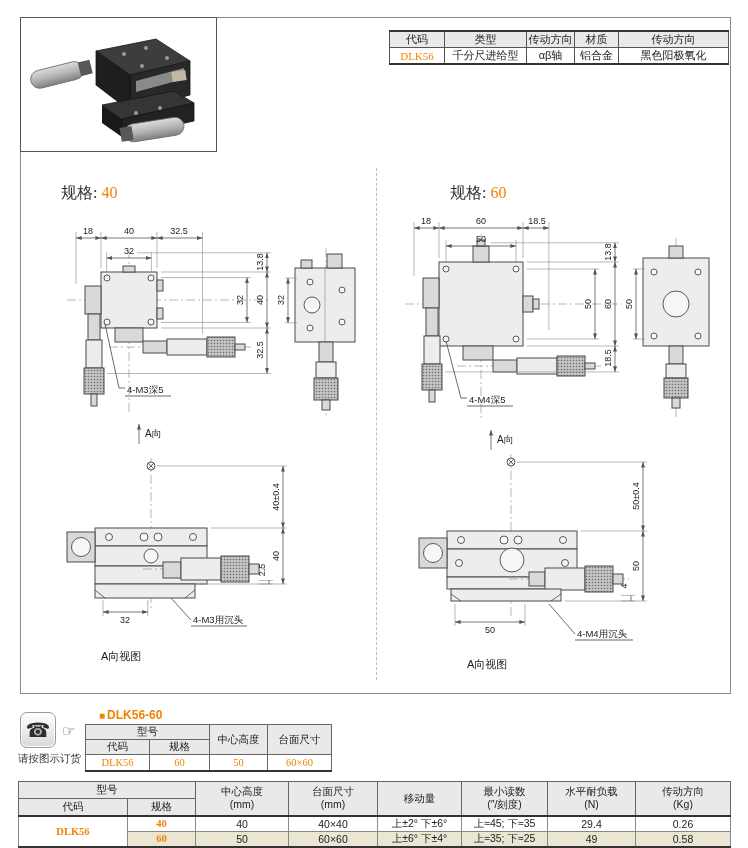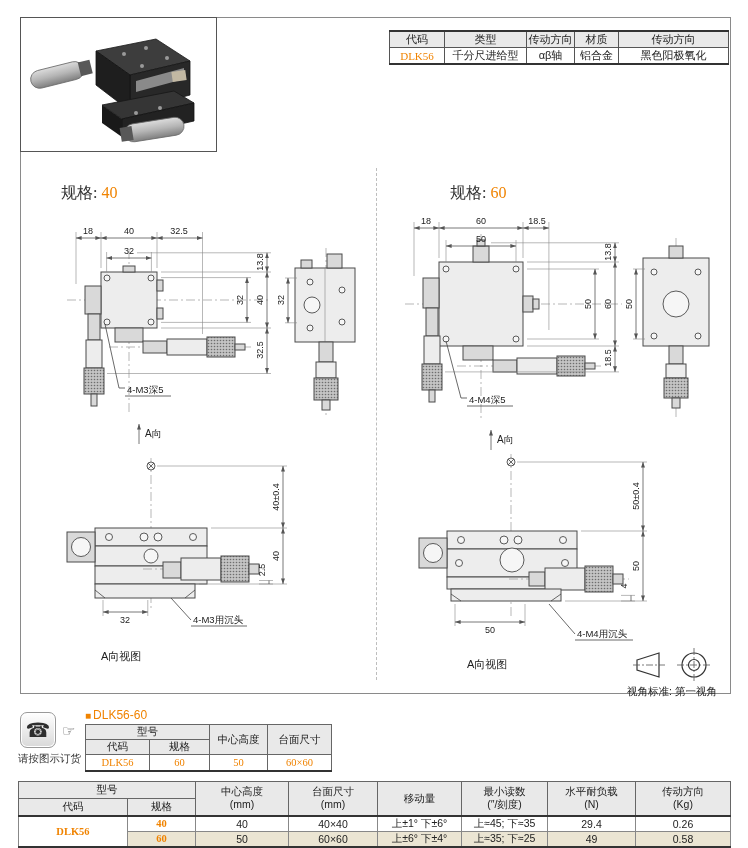--- a/index.html
+++ b/index.html
@@ -37,21 +37,21 @@
   .projection { position:absolute; left:592px; top:630px; width:118px; text-align:center; }
   .proj-symbols { display:flex; justify-content:center; align-items:center; gap:12px; }
   .proj-caption { margin-top:3px; font-size:10.5px; color:#222; white-space:nowrap; }
   
   .ordering { position:absolute; left:20px; top:706px; width:330px; height:72px; }
   .phone { position:absolute; left:0; top:6px; width:36px; height:36px; border:1px solid #9a9a9a; border-radius:7px;
     background:linear-gradient(#ffffff,#d9d9d9); box-shadow:inset 0 0 0 1px #fff; display:flex; align-items:center;
     justify-content:center; font-size:20px; color:#2e2e2e; }
   .finger { position:absolute; left:42px; top:16px; font-size:15px; color:#555; }
   .phone-caption { position:absolute; left:-2px; top:46px; font-size:10.5px; color:#333; white-space:nowrap;text-align:center; }
-  .order-title { position:absolute; left:65px; top:2px; font-size:12px; font-weight:normal; color:var(--accent); }
+  .order-title { position:absolute; left:79px; top:2px; font-size:12px; font-weight:bold; color:var(--accent); }
   .order-title .bullet { font-size:10px; margin-right:2px; }
   .order-table { position:absolute; left:65px; top:18px; width:246px; border-collapse:collapse; table-layout:fixed;
     font-size:10.5px; text-align:center; border-top:1px solid #444; border-bottom:2px solid #333; }
   .order-table th, .order-table td { border:1px solid #666; font-weight:normal; padding:0 1px; white-space:nowrap; }
   .order-table th { background:var(--hdr-bg); height:13px; }
   .order-table td { height:16px; }
   
   .main-table { position:absolute; left:18px; top:781px; width:712px; border-collapse:collapse; table-layout:fixed;
     font-size:10.5px; text-align:center; border-top:1px solid #333; border-bottom:2px solid #333; }
   .main-table th { background:var(--hdr-bg); font-weight:normal; border:1px solid #666; height:17px; padding:0; }
@@ -443,35 +443,20 @@
       <text class="dm" x="91" y="187">50</text>
     </g>
     <g>
       <polyline class="ld" points="150,158 176,188"></polyline>
       <line class="ld" x1="176" y1="194" x2="234" y2="194"></line>
       <text class="co" x="178" y="191">4-M4用沉头</text>
     </g>
     <text class="cap" x="68" y="222">A向视图</text>
   </svg>
 
-  <div class="projection">
-    <div class="proj-symbols">
-      <svg width="32" height="32" viewBox="0 0 32 32">
-        <polygon points="4,11 26,4 26,28 4,21" fill="#fff" stroke="#333" stroke-width="1.2"></polygon>
-        <line x1="0" y1="16" x2="32" y2="16" stroke="#555" stroke-width="0.8" stroke-dasharray="7 2 2 2"></line>
-      </svg>
-      <svg width="34" height="34" viewBox="0 0 34 34">
-        <circle cx="17" cy="17" r="12" fill="none" stroke="#333" stroke-width="1.2"></circle>
-        <circle cx="17" cy="17" r="5.5" fill="none" stroke="#333" stroke-width="1.2"></circle>
-        <line x1="0" y1="17" x2="34" y2="17" stroke="#555" stroke-width="0.8" stroke-dasharray="7 2 2 2"></line>
-        <line x1="17" y1="0" x2="17" y2="34" stroke="#555" stroke-width="0.8" stroke-dasharray="7 2 2 2"></line>
-      </svg>
-    </div>
-    <div class="proj-caption">视角标准: 第一视角</div>
-  </div>
 </div>
 
 <div class="ordering">
   <div class="phone">
     <span>☎</span>
   </div>
   <div class="finger">
     <span>☞</span>
   </div>
   <div class="phone-caption">请按图示订货</div>
@@ -546,21 +531,21 @@
   </tr>
   <tr class="h2">
     <th>代码</th>
     <th>规格</th>
   </tr>
   <tr>
     <td rowspan="2" class="orange cell-code">DLK56</td>
     <td class="orange">40</td>
     <td>40</td>
     <td>40×40</td>
-    <td>上±1° 下±6°</td>
+    <td>上±2° 下±6°</td>
     <td>上≈45; 下≈35</td>
     <td>29.4</td>
     <td>0.26</td>
   </tr>
   <tr class="row-alt">
     <td class="orange">60</td>
     <td>50</td>
     <td>60×60</td>
     <td>上±6° 下±4°</td>
     <td>上≈35; 下≈25</td>

